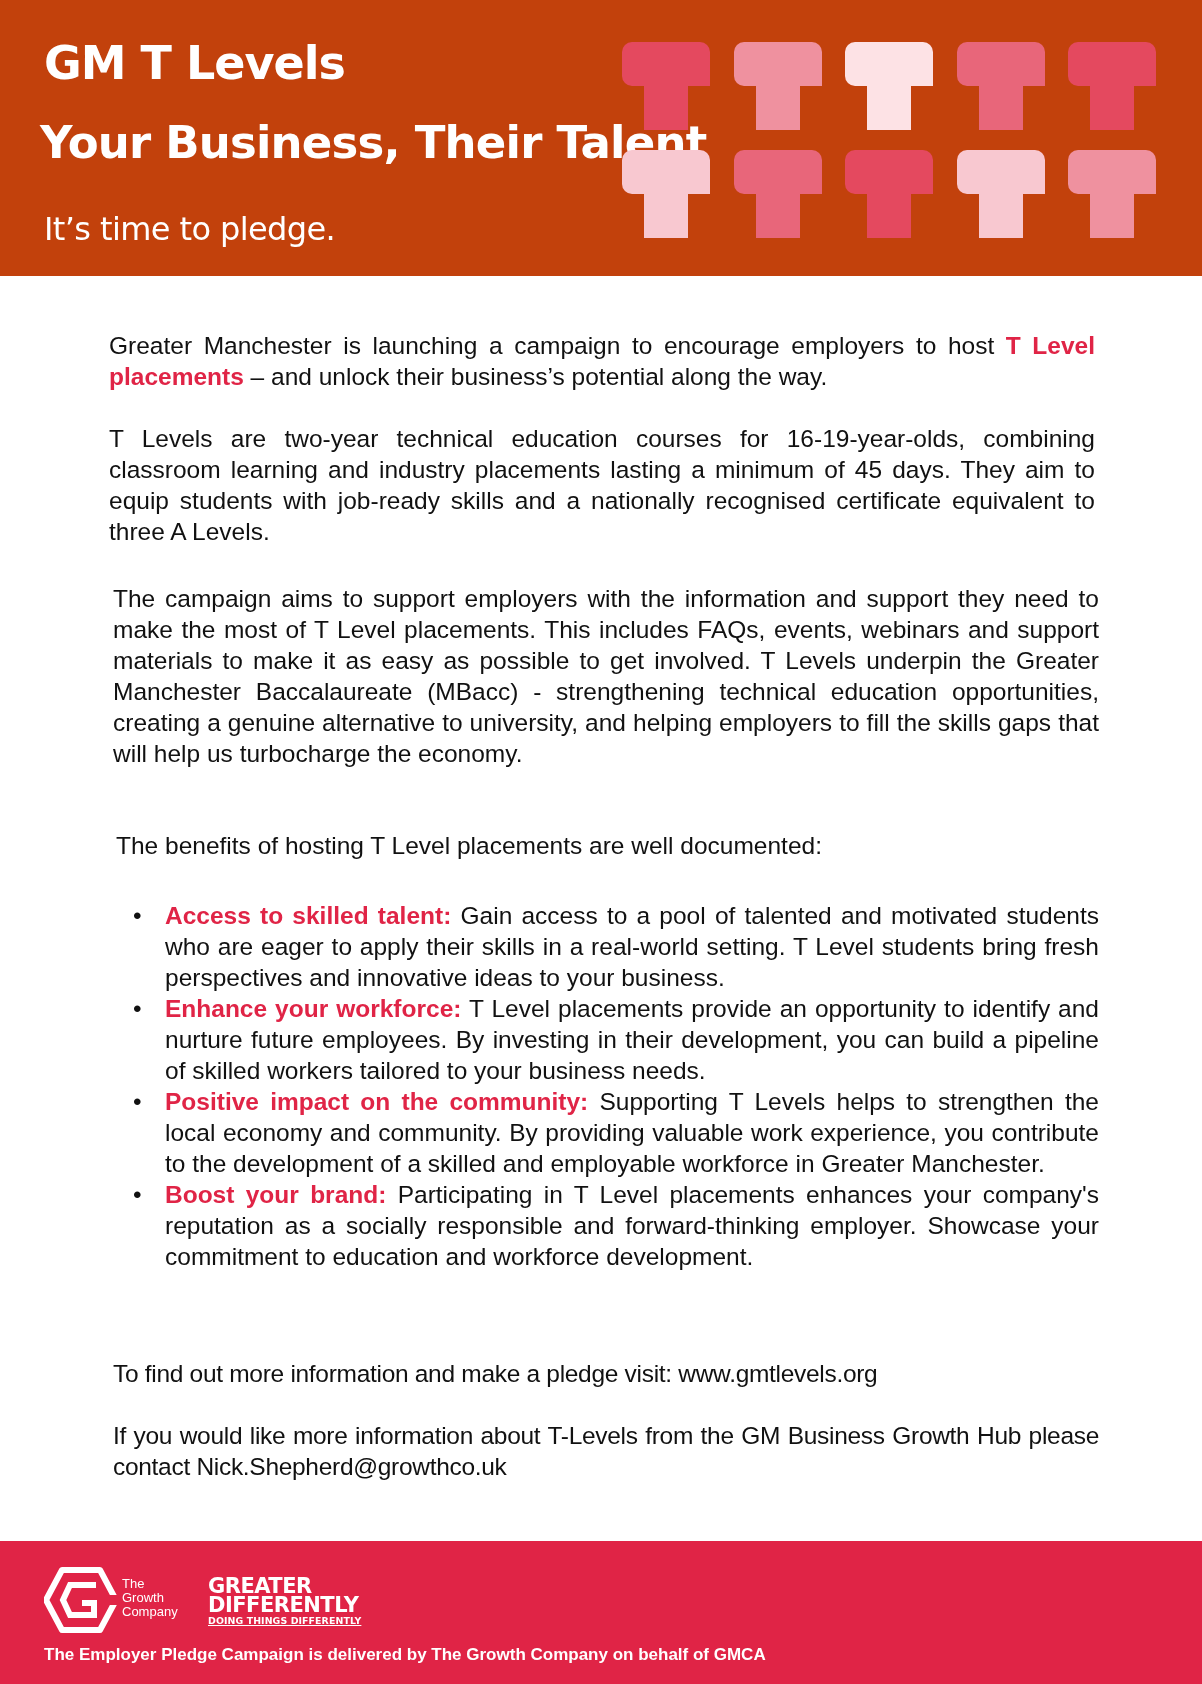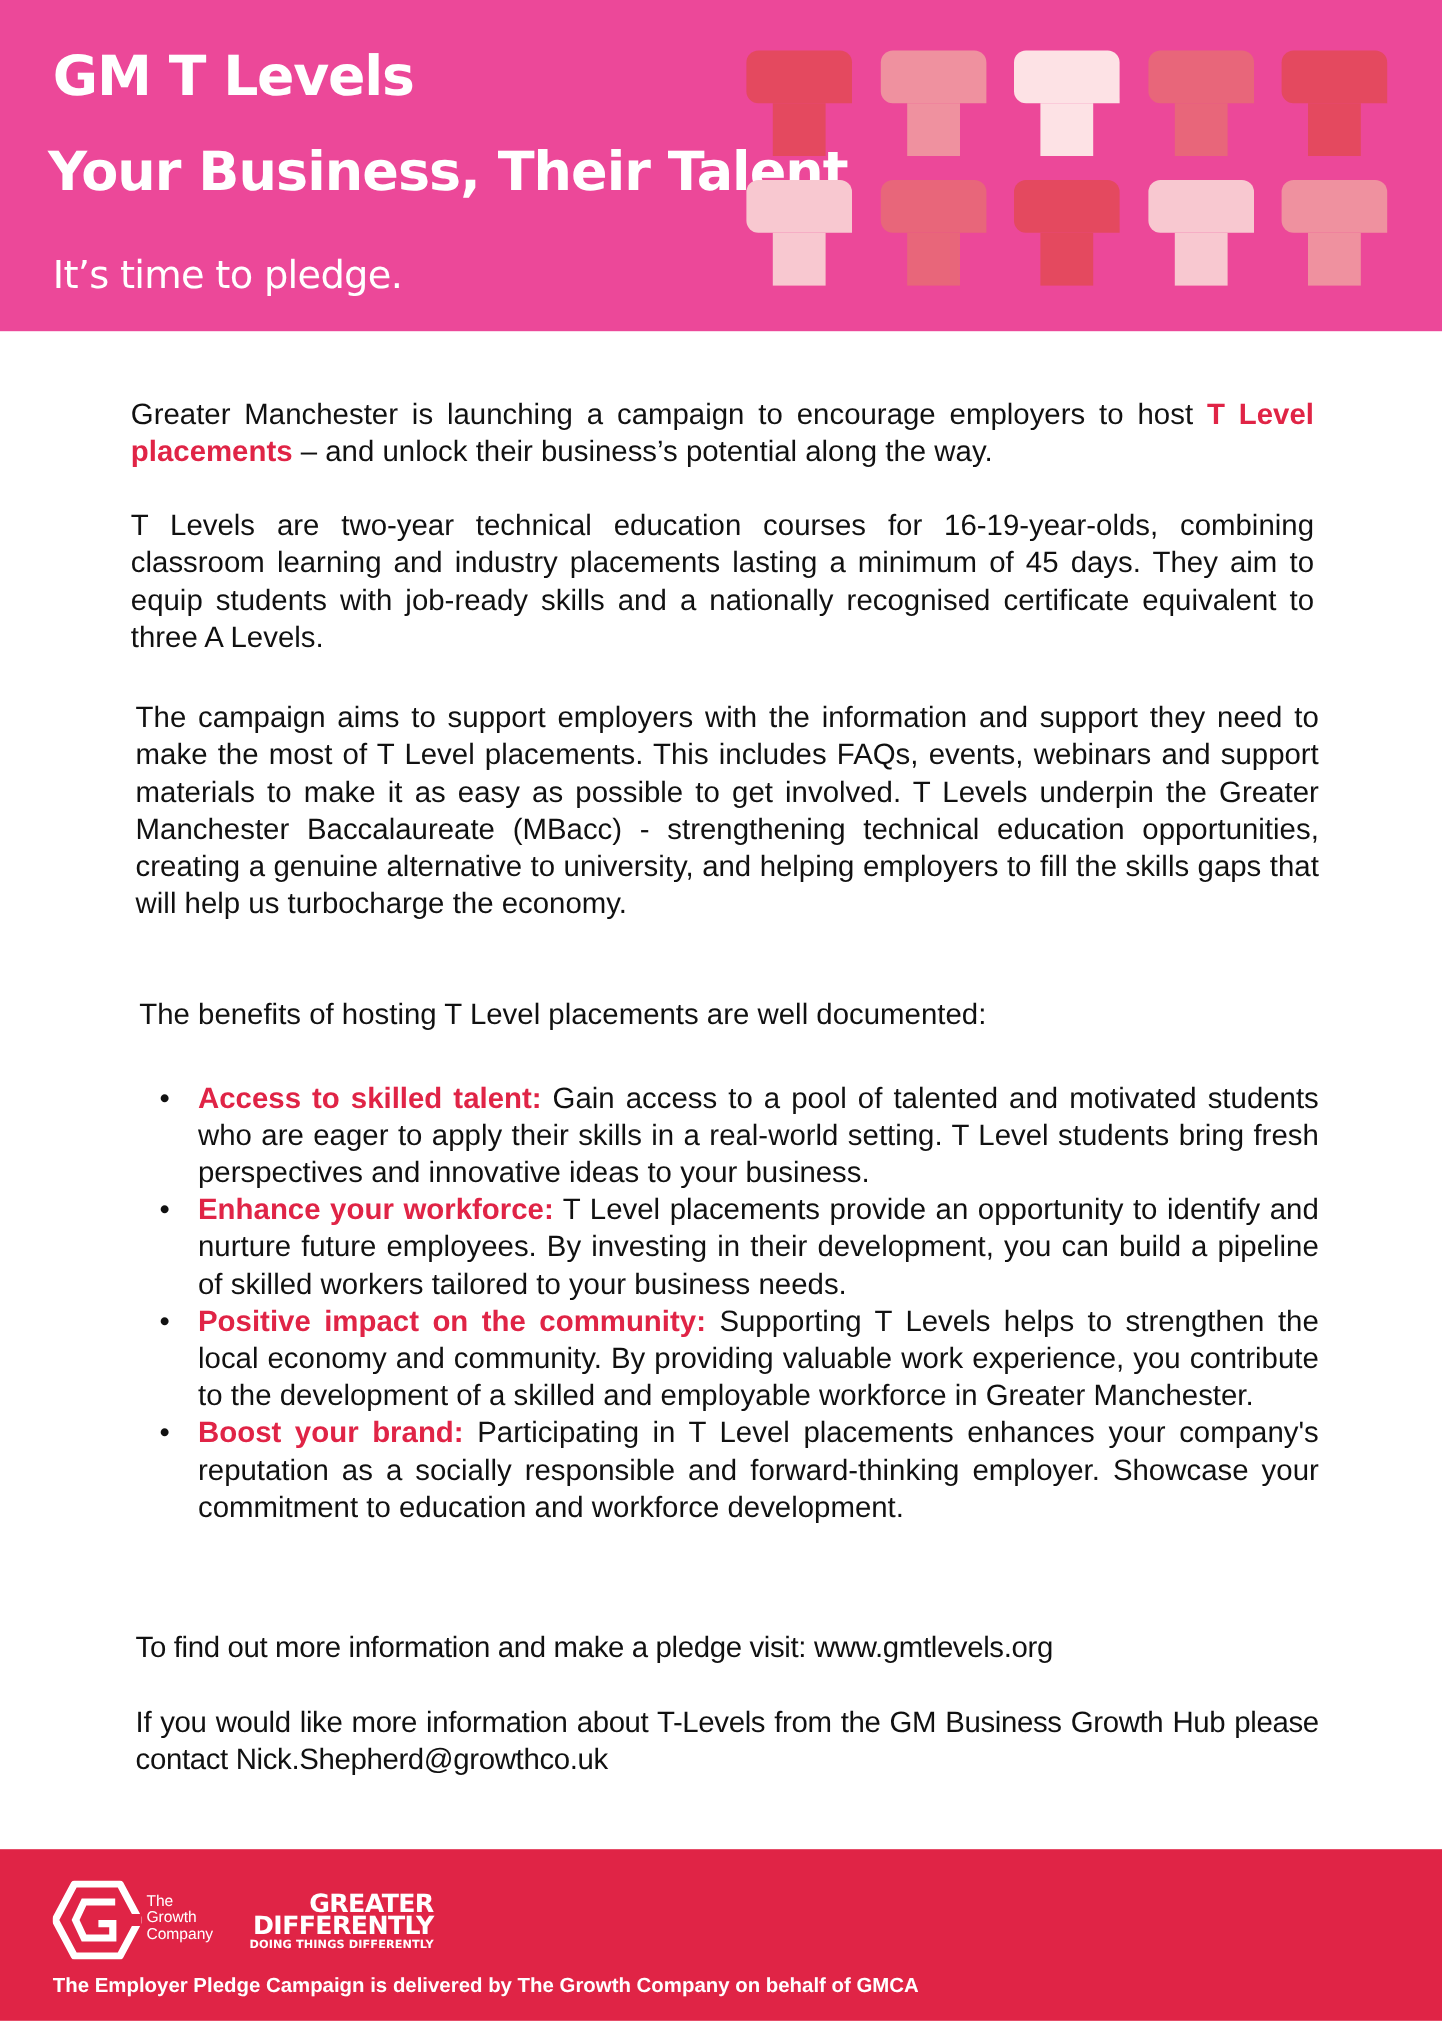--- a/index.html
+++ b/index.html
@@ -1,18 +1,18 @@
 <!DOCTYPE html>
 <html><head>
 <meta charset="utf-8">
 <style>
   html, body { margin:0; padding:0; }
   body { width:1202px; height:1684px; background:#ffffff; position:relative; overflow:hidden;
          font-family:"Liberation Sans", sans-serif; color:#111; }
-  .header { position:absolute; left:0; top:0; width:1202px; height:276px; background:#ec4899; }
+  .header { position:absolute; left:0; top:0; width:1202px; height:276px; background:#c2410c; }
   .h-title { position:absolute; left:44px; top:36px; font-family:"DejaVu Sans", sans-serif; font-weight:bold;
              font-size:46px; color:#fff; letter-spacing:-1px; }
   .h-sub { position:absolute; left:40px; top:116px; font-family:"DejaVu Sans", sans-serif; font-weight:bold;
            font-size:45px; color:#fff; letter-spacing:-0.8px; }
   .h-tag { position:absolute; left:44px; top:210px; font-family:"DejaVu Sans", sans-serif;
            font-size:32px; color:#fff; letter-spacing:-0.6px; }
   .tgrid { position:absolute; left:622px; top:42px; }
   .tshape { position:absolute; width:88px; height:88px; }
   .tshape .bar { position:absolute; left:0; top:0; width:88px; height:44px; border-radius:0 8px 0 12px; border-top-left-radius:8px; }
   .tshape .stem { position:absolute; left:22px; top:44px; width:44px; height:44px; }
@@ -21,23 +21,23 @@
   .p { position:absolute; font-size:24.5px; line-height:31px; text-align:justify; text-align-last:left; }
   .red { color:#e02446; font-weight:bold; }
   .bold { font-weight:normal; }
   .bullets { position:absolute; left:165px; top:900px; width:934px; margin:0; padding:0; list-style:none; }
   .bullets li { position:relative; font-size:24.5px; line-height:31px; text-align:justify; text-align-last:left; margin:0; }
   .bullets li .dot { position:absolute; left:-32px; top:0; }
 
   .footer { position:absolute; left:0; top:1541px; width:1202px; height:143px; background:#e02446; }
   .gc-logo { position:absolute; left:44px; top:26px; }
   .gc-text { position:absolute; left:122px; top:36px; color:#fff; font-size:13px; line-height:14px; }
-  .gm-logo { position:absolute; left:208px; top:36px; color:#fff; font-family:"DejaVu Sans", sans-serif; font-weight:bold;text-align:right; }
+  .gm-logo { position:absolute; left:208px; top:36px; color:#fff; font-family:"DejaVu Sans", sans-serif; font-weight:bold; }
   .gm-line1, .gm-line2 { font-size:21px; line-height:19px; letter-spacing:-0.5px; }
-  .gm-line3 { font-size:9.4px; line-height:12px; letter-spacing:0.1px; }
+  .gm-line3 { font-size:9.4px; line-height:12px; text-decoration:underline; letter-spacing:0.1px; }
   .footer-note { position:absolute; left:44px; top:104px; color:#fff; font-weight:bold; font-size:17px; }
 </style>
 </head>
 <body>
 
 <div class="header">
   <div class="h-title">GM T Levels</div>
   <div class="h-sub">Your Business, Their Talent</div>
   <div class="h-tag">It’s time to pledge.</div>
   <div class="tgrid" id="tgrid">

